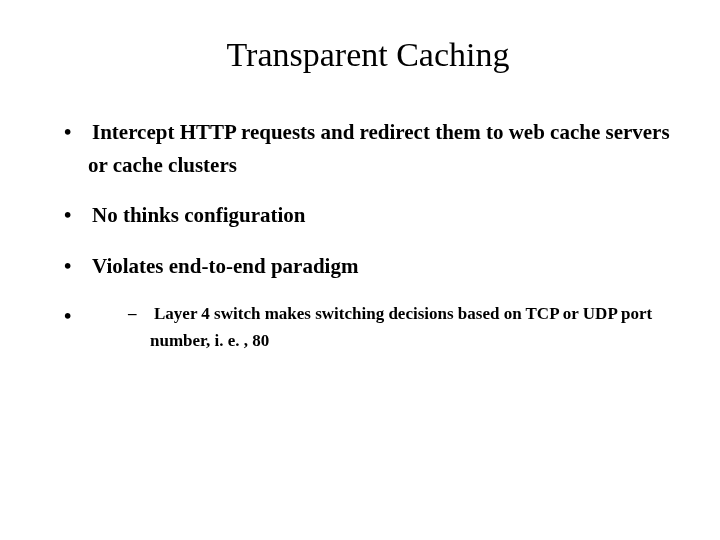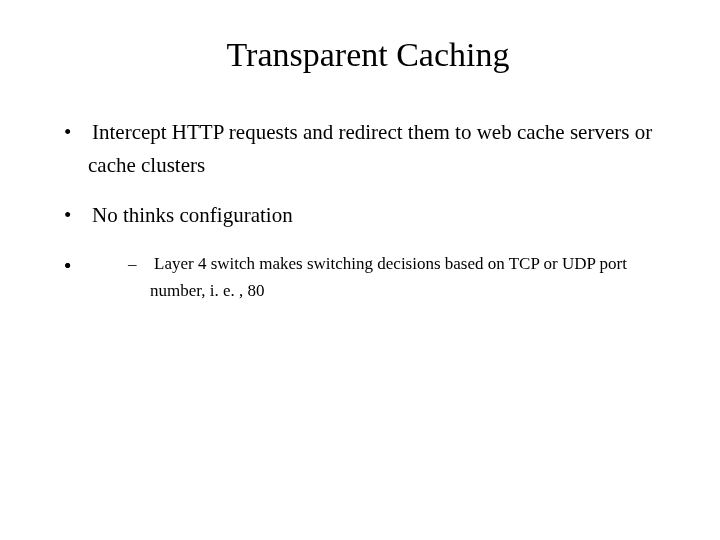--- a/index.html
+++ b/index.html
@@ -26,20 +26,21 @@
     ul.level1 {
       list-style: none;
       padding-left: 18px;
     }
     ul.level1 > li {
       position: relative;
       padding-left: 24px;
       font-size: 21px;
       line-height: 1.55;
       margin-bottom: 18px;
+      font-weight: bold;
     }
     ul.level1 > li::before {
       content: "•";
       position: absolute;
       left: 0;
       top: 0;
       font-size: 21px;
     }
     ul.level2 {
       list-style: none;
@@ -67,20 +68,21 @@
 <h1 class="title">Transparent Caching</h1>
 
 <ul class="level1">
   <li>
     <span>Intercept HTTP requests and redirect them to web cache servers or cache clusters</span>
   </li>
   <li>
     <span>No thinks configuration</span>
   </li>
   <li>
+    <span>Violates end-to-end paradigm</span>
   </li>
   <li>
     <ul class="level2">
       <li>
         <span>Layer 4 switch makes switching decisions based on TCP or UDP port number, i. e. , 80</span>
       </li>
     </ul>
   </li>
 </ul>
 

